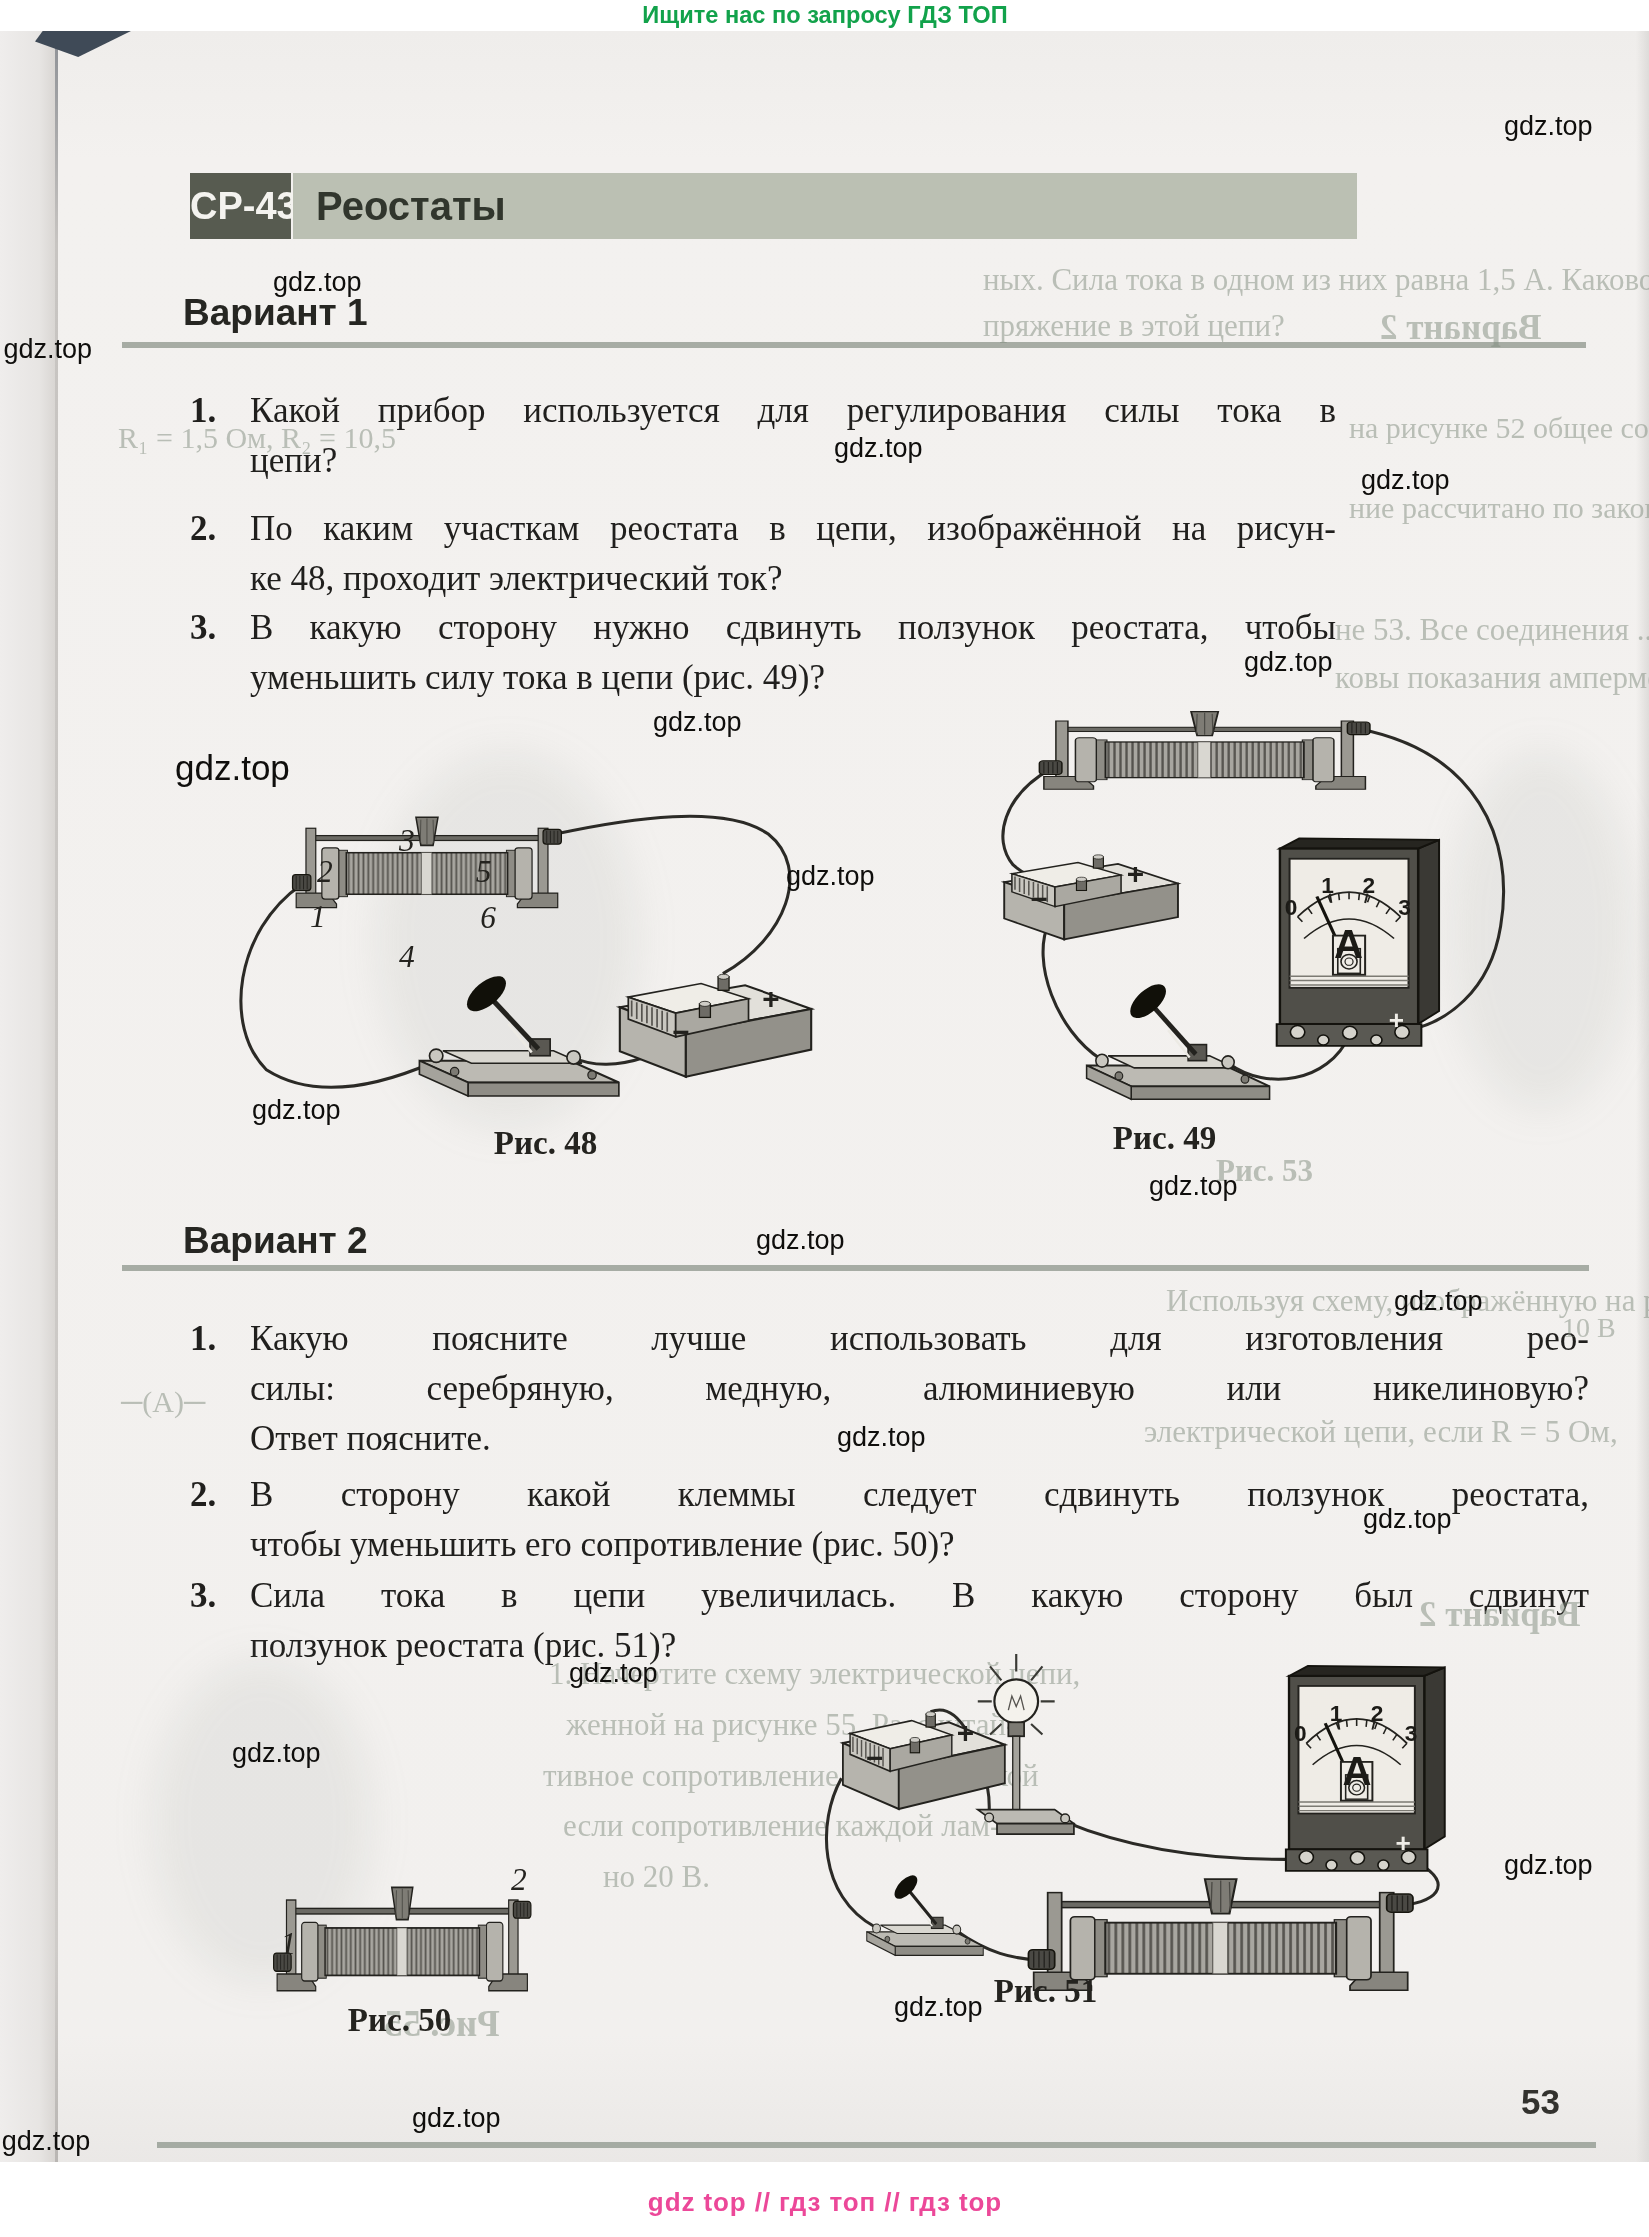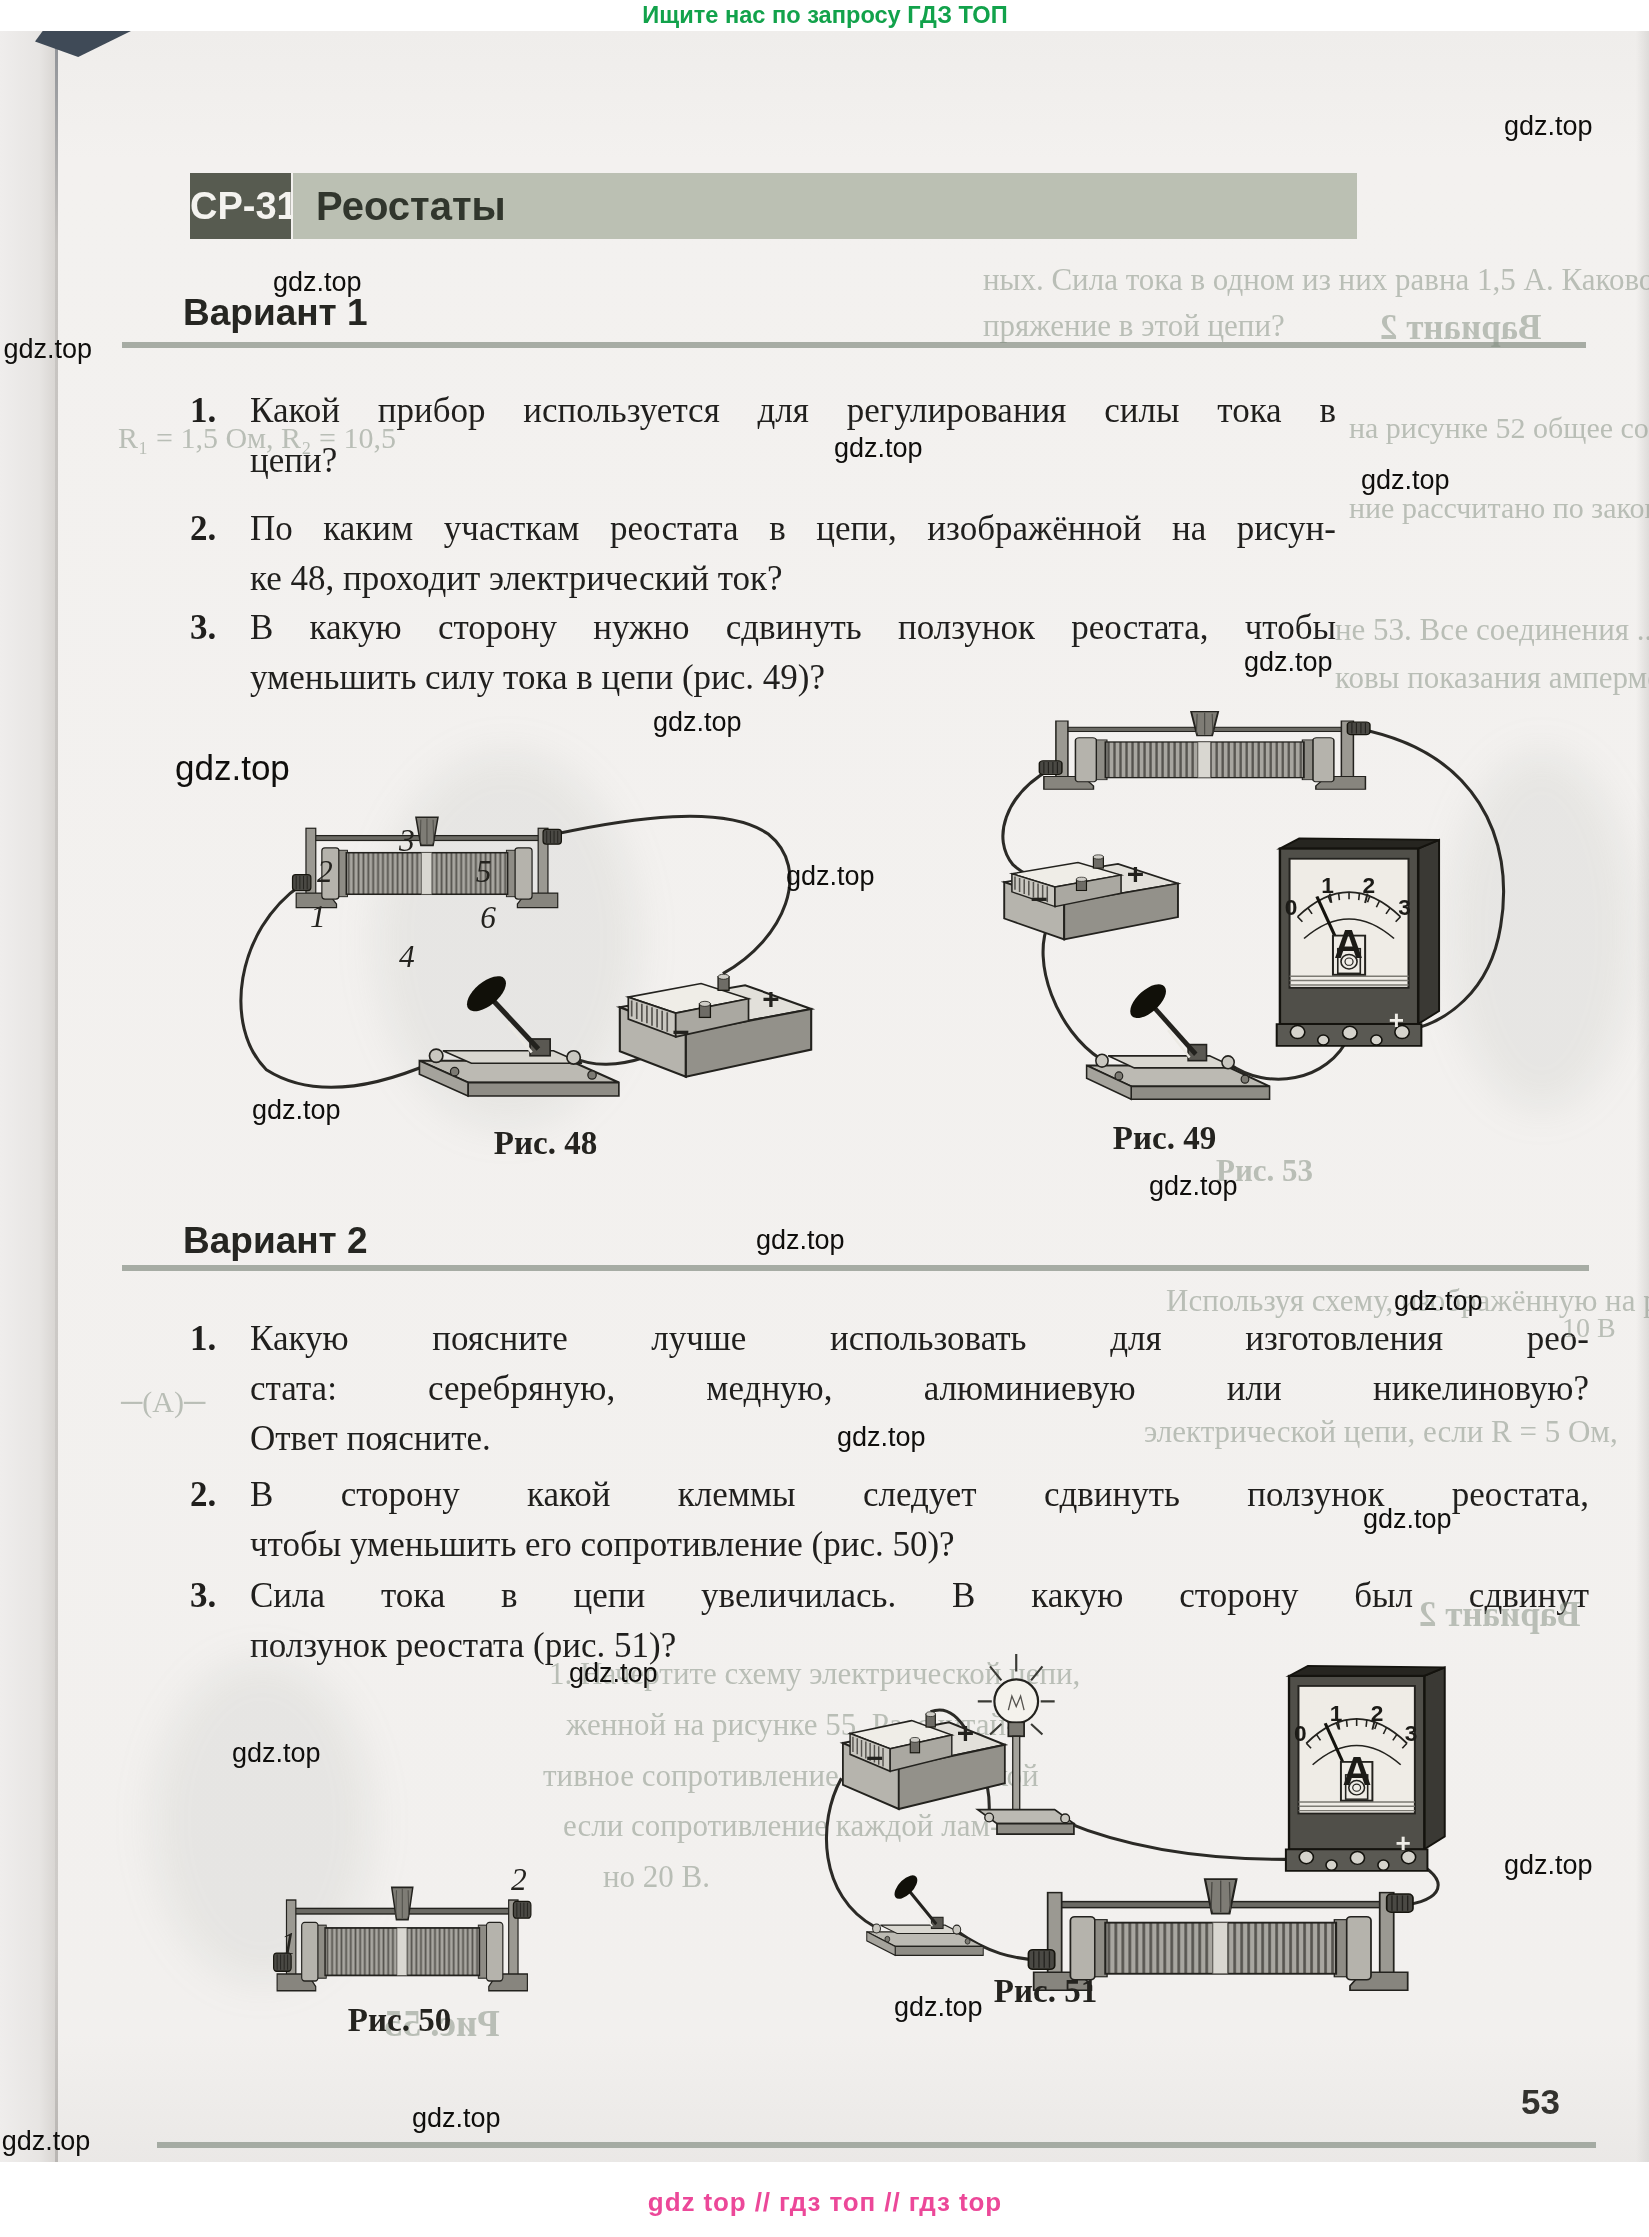--- a/index.html
+++ b/index.html
@@ -171,21 +171,21 @@
         <span class="bleed" style="left: 1144px; top: 1383px; font-size: 31px;">электрической цепи, если R = 5 Ом,</span>
         <span class="bleed mir bb" style="left: 1419px; top: 1564px; font-size: 35px;">Вариант 2</span>
         <span class="bleed" style="left: 549px; top: 1625px; font-size: 31px;">1. Начертите схему электрической цепи,</span>
         <span class="bleed" style="left: 566px; top: 1676px; font-size: 31px;">женной на рисунке 55. Рассчитай-</span>
         <span class="bleed" style="left: 543px; top: 1727px; font-size: 31px;">тивное сопротивление электрической</span>
         <span class="bleed" style="left: 563px; top: 1777px; font-size: 31px;">если сопротивление каждой лам-</span>
         <span class="bleed" style="left: 603px; top: 1828px; font-size: 31px;">но 20 В.</span>
         <span class="bleed mir bb" style="left: 384px; top: 1971px; font-size: 37px;">Рис. 55</span>
       </div>
 
-    <div class="hdr-code">СР-31</div>
+    <div class="hdr-code">СР-43</div>
     <div class="hdr-bar">
       <span>Реостаты</span>
     </div>
 
     <div class="vh" style="top:261px;">Вариант 1</div>
     <div class="rule" style="left:122px;top:311px;width:1464px;"></div>
 
     <div class="q" style="top:355px;">
       <span class="qnum">1.</span>
       <div class="qtext" style="width:1086px;">
@@ -246,21 +246,21 @@
     </svg>
     <div class="figcap" style="left:1051px;top:1089px;">Рис. 49</div>
 
     <div class="vh" style="top:1189px;">Вариант 2</div>
     <div class="rule" style="left:122px;top:1234px;width:1467px;"></div>
 
     <div class="q" style="top:1283px;">
       <span class="qnum">1.</span>
       <div class="qtext" style="width:1339px;">
           <div class="ln jl">Какую поясните лучше использовать для изготовления рео-</div>
-          <div class="ln jl">стата: серебряную, медную, алюминиевую или никелиновую?</div>
+          <div class="ln jl">силы: серебряную, медную, алюминиевую или никелиновую?</div>
           <div class="ln">Ответ поясните.</div>
         </div>
     </div>
     <div class="q" style="top:1439px;">
       <span class="qnum">2.</span>
       <div class="qtext" style="width:1339px;">
           <div class="ln jl">В сторону какой клеммы следует сдвинуть ползунок реостата,</div>
           <div class="ln">чтобы уменьшить его сопротивление (рис. 50)?</div>
         </div>
     </div>

